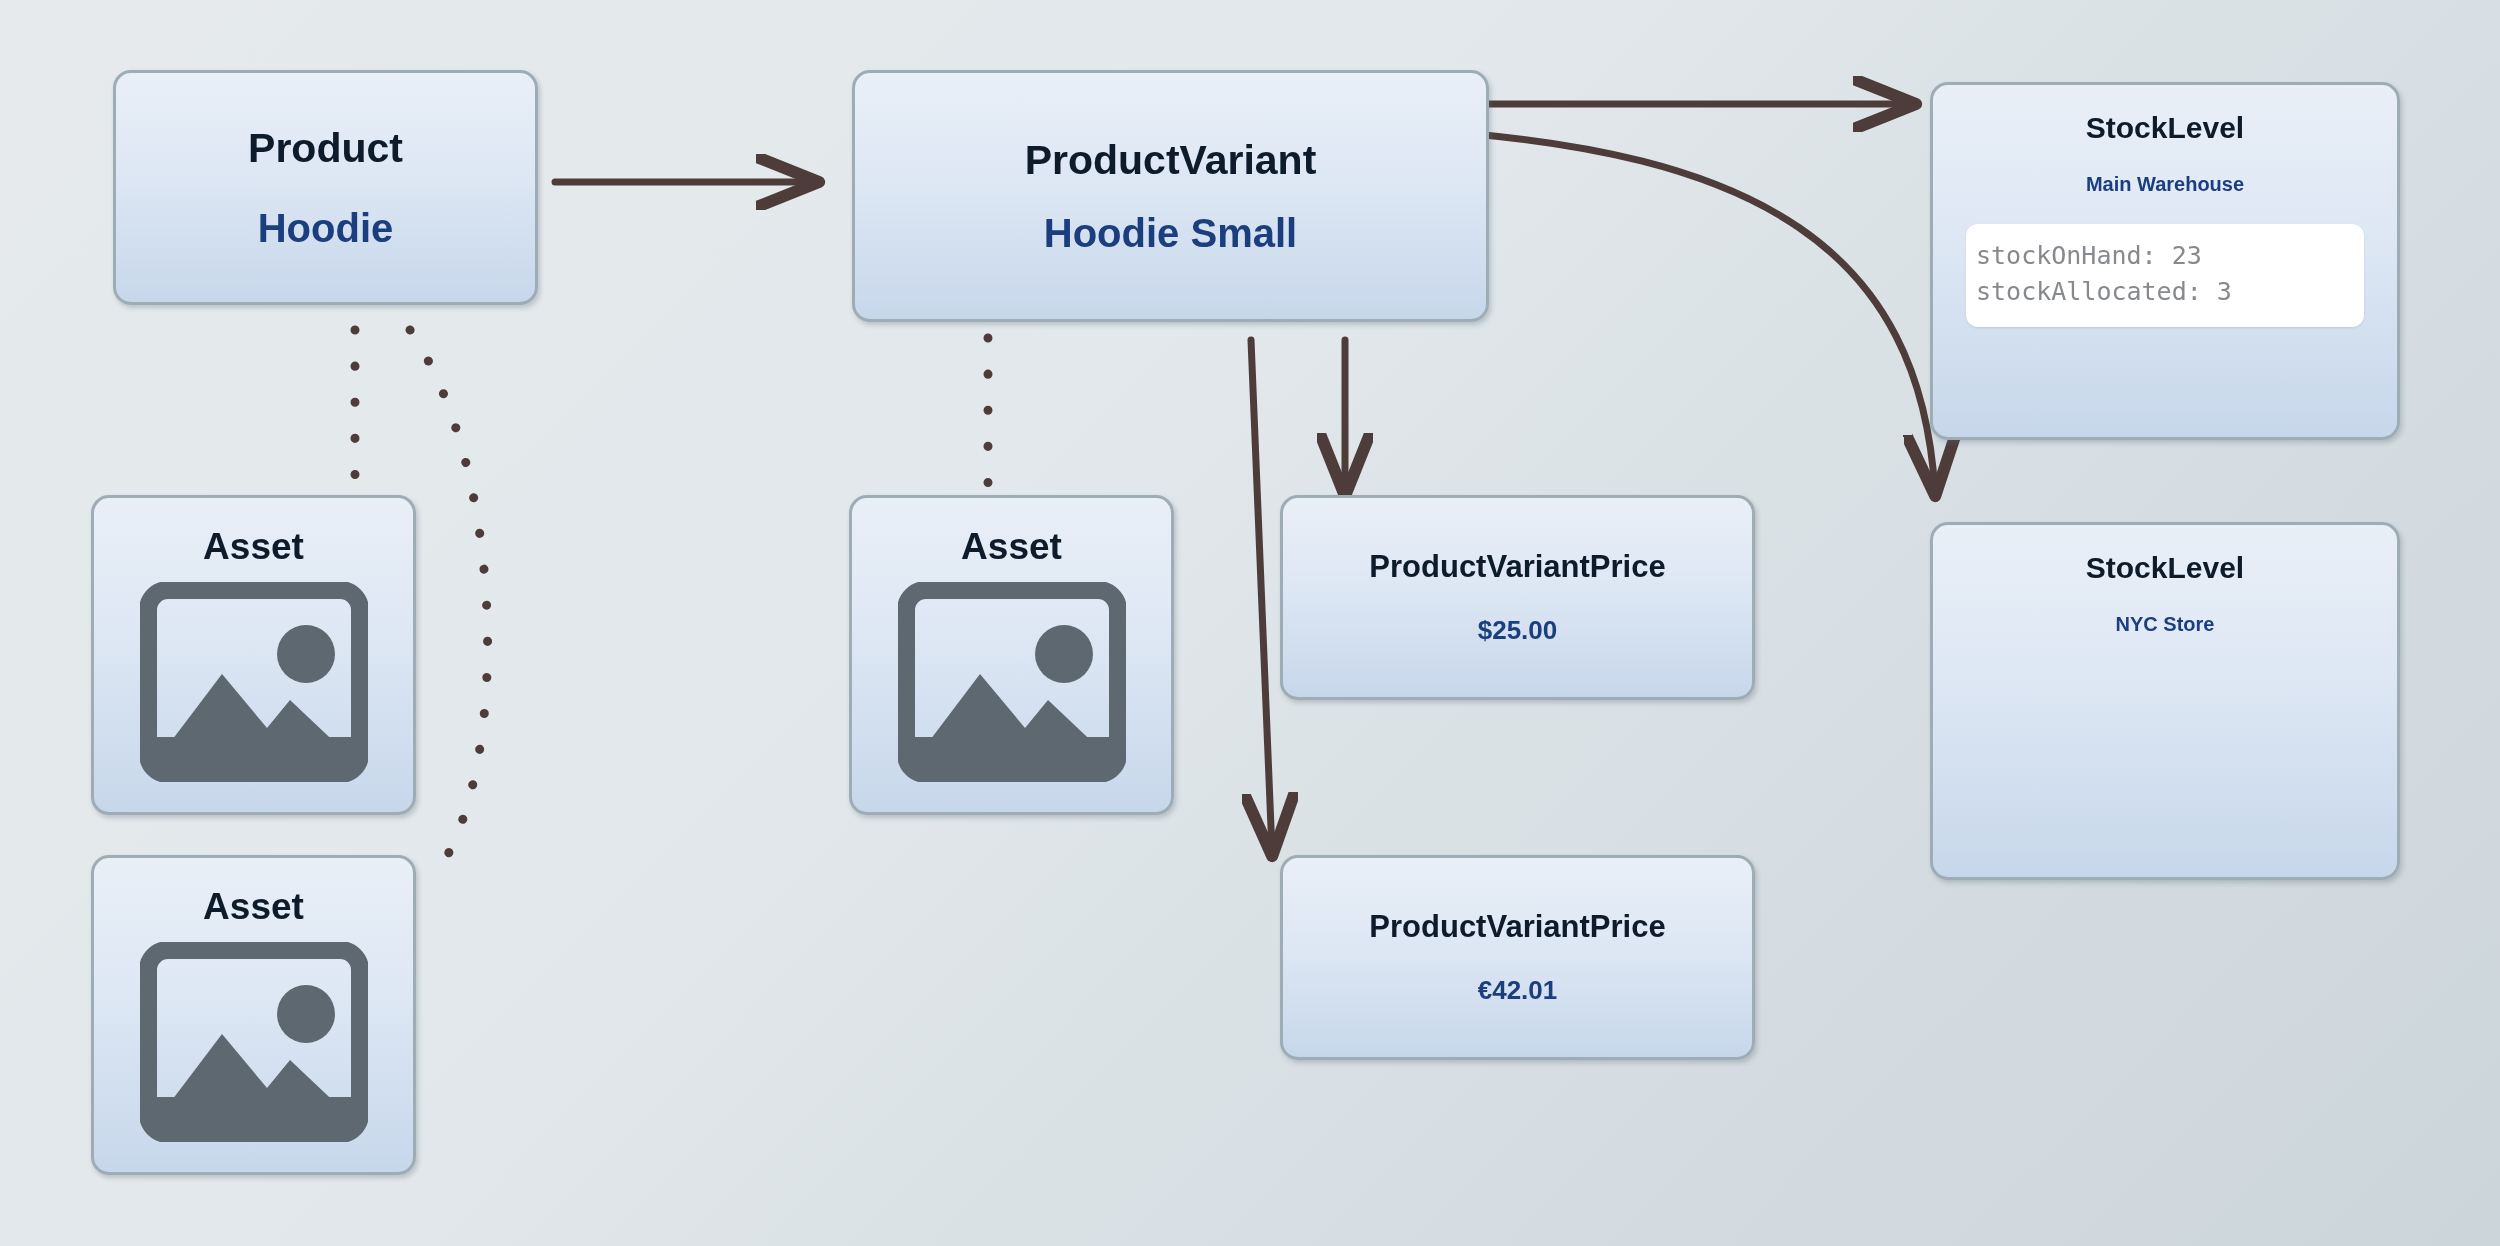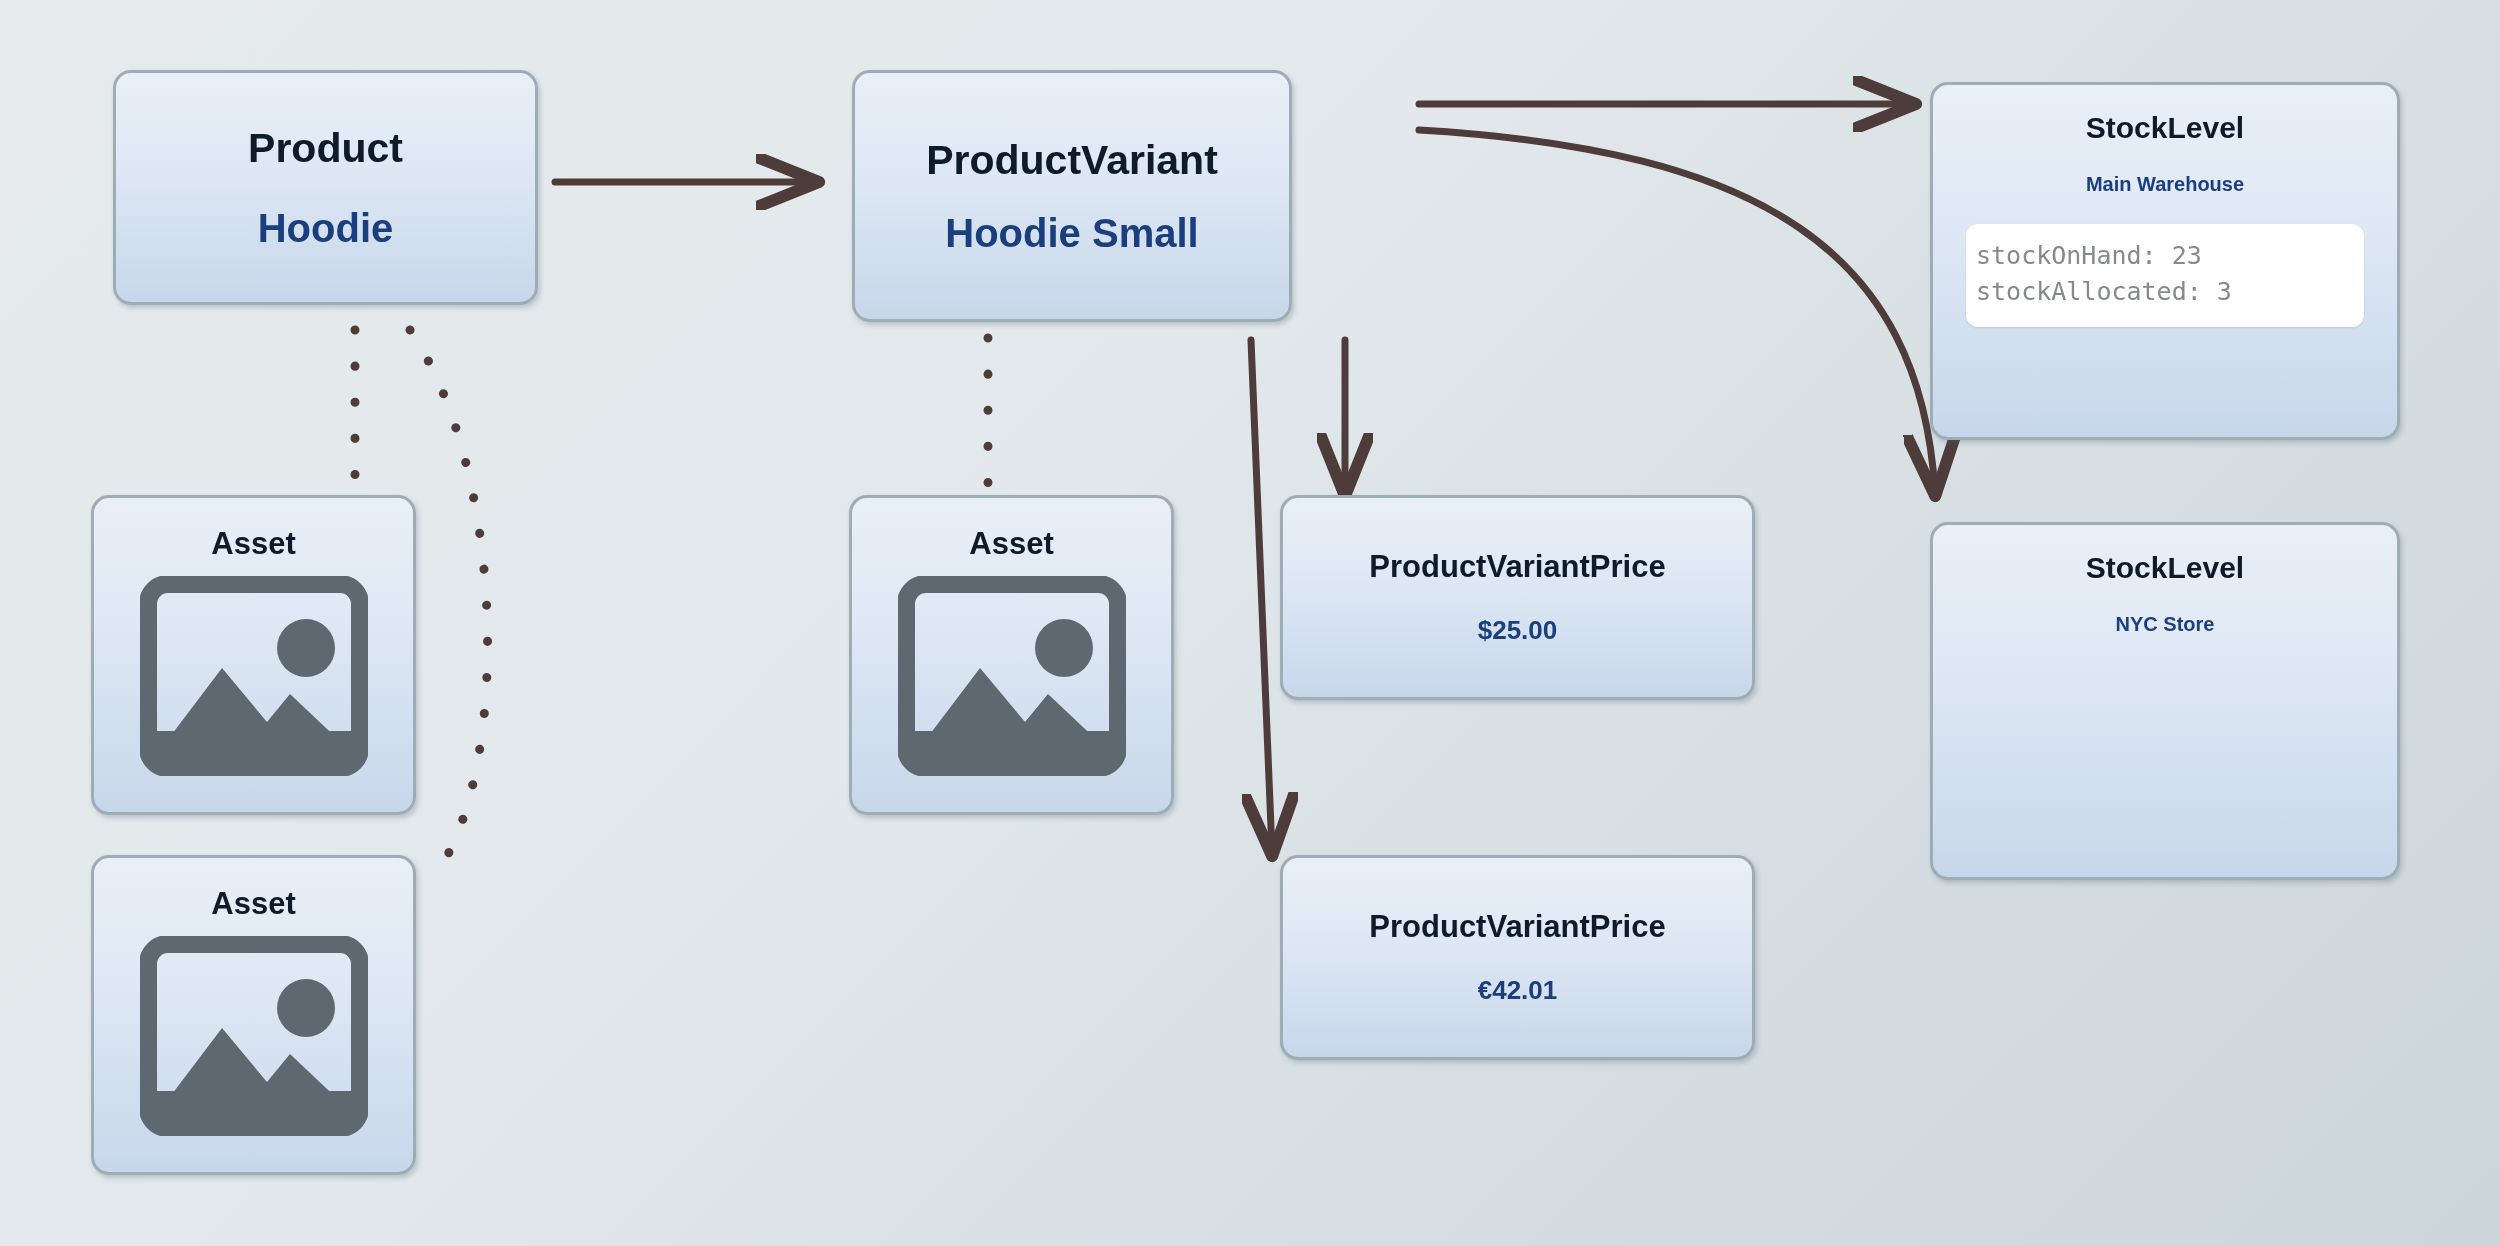--- a/index.html
+++ b/index.html
@@ -45,21 +45,21 @@
   
   .card.entity .card-title { font-size: 41px; }
   .card.entity .card-sub   { font-size: 40px; }
 
   .card.price .card-title { font-size: 31px; }
   .card.price .card-sub   { font-size: 26px; }
 
   .card.stock .card-title { font-size: 30px; }
   .card.stock .card-sub   { font-size: 20px; }
 
-  .card.asset .card-title { font-size: 31px; }
+  .card.asset .card-title { font-size: 37px; }
 
   
   .code-block {
     background: #ffffff;
     border-radius: 12px;
     box-shadow: 0 1px 2px rgba(80,95,110,0.18);
     font-family: "DejaVu Sans Mono", monospace;
     font-size: 25px;
     line-height: 1.42;
     color: #86898d;
@@ -106,21 +106,21 @@
     <line x1="1419" y1="104" x2="1912" y2="104" stroke="#4e3c3a" stroke-width="7" stroke-linecap="round" marker-end="url(#arrowhead)"></line>
 
     <path d="M 1419,130 C 1760,150 1920,250 1935,492" fill="none" stroke="#4e3c3a" stroke-width="7" stroke-linecap="round" marker-end="url(#arrowhead)"></path>
   </svg>
 
   <div class="card entity" style="left:113px; top:70px; width:425px; height:235px; justify-content:center; gap:34px;">
     <div class="card-title">Product</div>
     <div class="card-sub">Hoodie</div>
   </div>
 
-  <div class="card entity" style="left:852px; top:70px; width:440px; height:252px; justify-content:center; gap:27px;align-items:center;">
+  <div class="card entity" style="left:852px; top:70px; width:637px; height:252px; justify-content:center; gap:27px;align-items:center;">
     <div class="card-title">ProductVariant</div>
     <div class="card-sub">Hoodie Small</div>
   </div>
 
   <div class="card asset" style="left:91px; top:495px; width:325px; height:320px; padding-top:28px; gap:14px;">
     <div class="card-title">Asset</div>
     <svg class="img-icon" width="228" height="200" viewBox="0 0 228 200" xmlns="http://www.w3.org/2000/svg">
       <rect x="8" y="8" width="212" height="184" rx="20" ry="20" fill="none" stroke="#5e6870" stroke-width="18"></rect>
       <circle cx="166" cy="72" r="29" fill="#5e6870"></circle>
       <path d="M23 170 L82 92 L127 146 L150 118 L205 170 Z" fill="#5e6870"></path>

